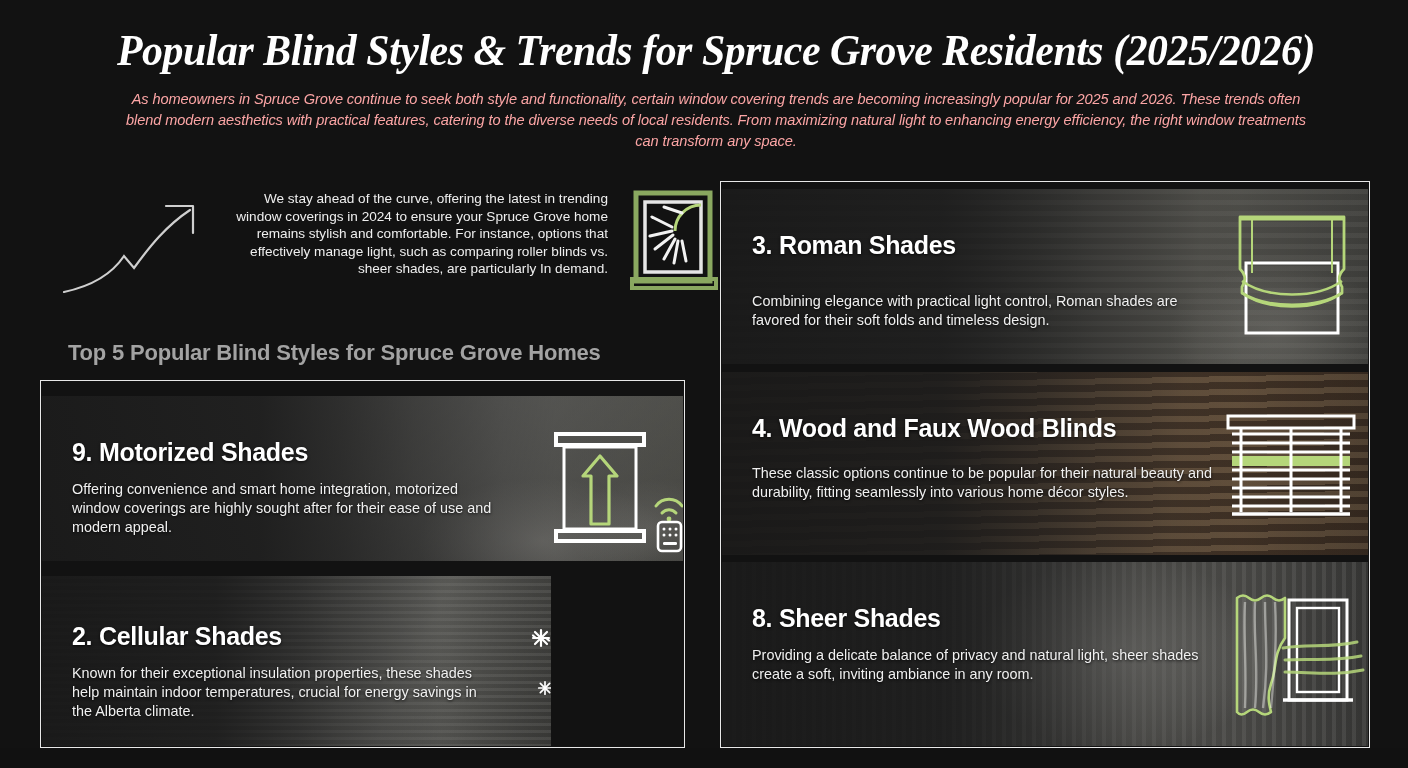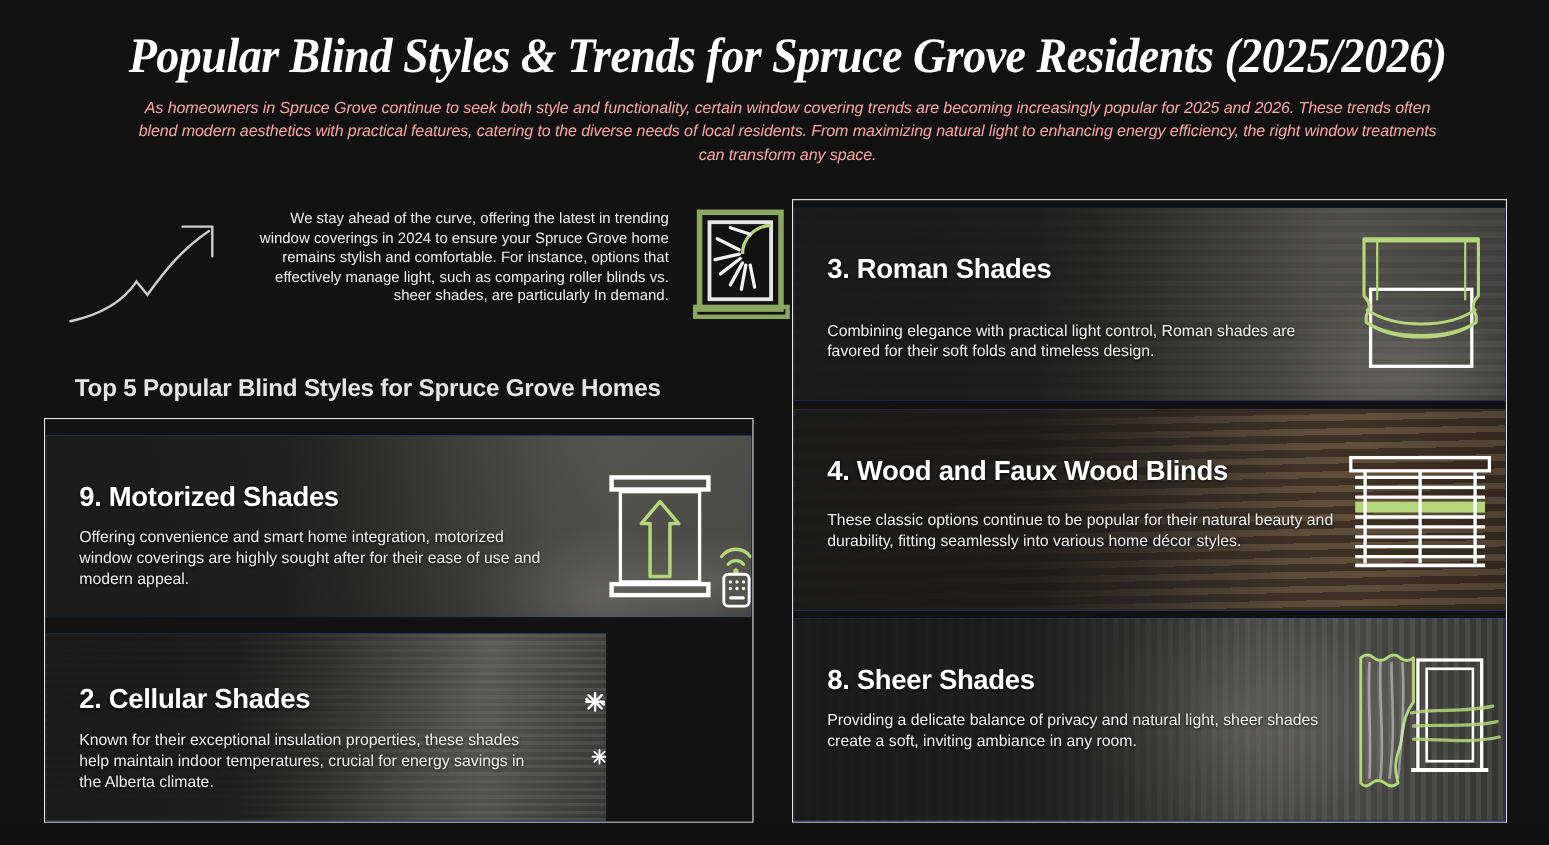--- a/index.html
+++ b/index.html
@@ -42,32 +42,32 @@
     position:absolute; left:176px; top:8px; width:392px;
     text-align:right;
     font-size:13.6px;
     line-height:17.6px;
     color:#efefef;
   }
   .window-sun-icon{ position:absolute; left:588px; top:5px; width:96px; height:110px; }
 
   .section-heading{
     position:absolute; left:68px; top:340px;
-    font-size:22px; font-weight:700; color:#e5e5e5; letter-spacing:-0.2px;
+    font-size:22px; font-weight:700; color:#a3a3a3; letter-spacing:-0.2px;
   }
 
   
   .panel{ position:absolute; border:1.5px solid #e8e8e8; }
   .panel-left{ left:40px; top:380px; width:645px; height:368px; }
   .panel-right{ left:720px; top:181px; width:650px; height:567px; }
 
   
   .card{
     position:absolute; overflow:hidden;
-    background:#1d4ed8;
+    background:#737373;
   }
   .card-bg{ position:absolute; inset:0; }
   .card-veil{
     position:absolute; inset:0;
     background:linear-gradient(90deg,rgba(25,25,25,0.96) 0%,rgba(28,28,28,0.93) 34%,rgba(35,35,35,0.62) 58%,rgba(40,40,40,0.40) 80%,rgba(40,40,40,0.38) 100%);
   }
   .card-body{ position:absolute; left:30px; top:0; right:0; bottom:0; }
   .card-title{
     position:absolute; left:0;
     font-size:25px; font-weight:700; color:#ffffff; letter-spacing:-0.3px;

